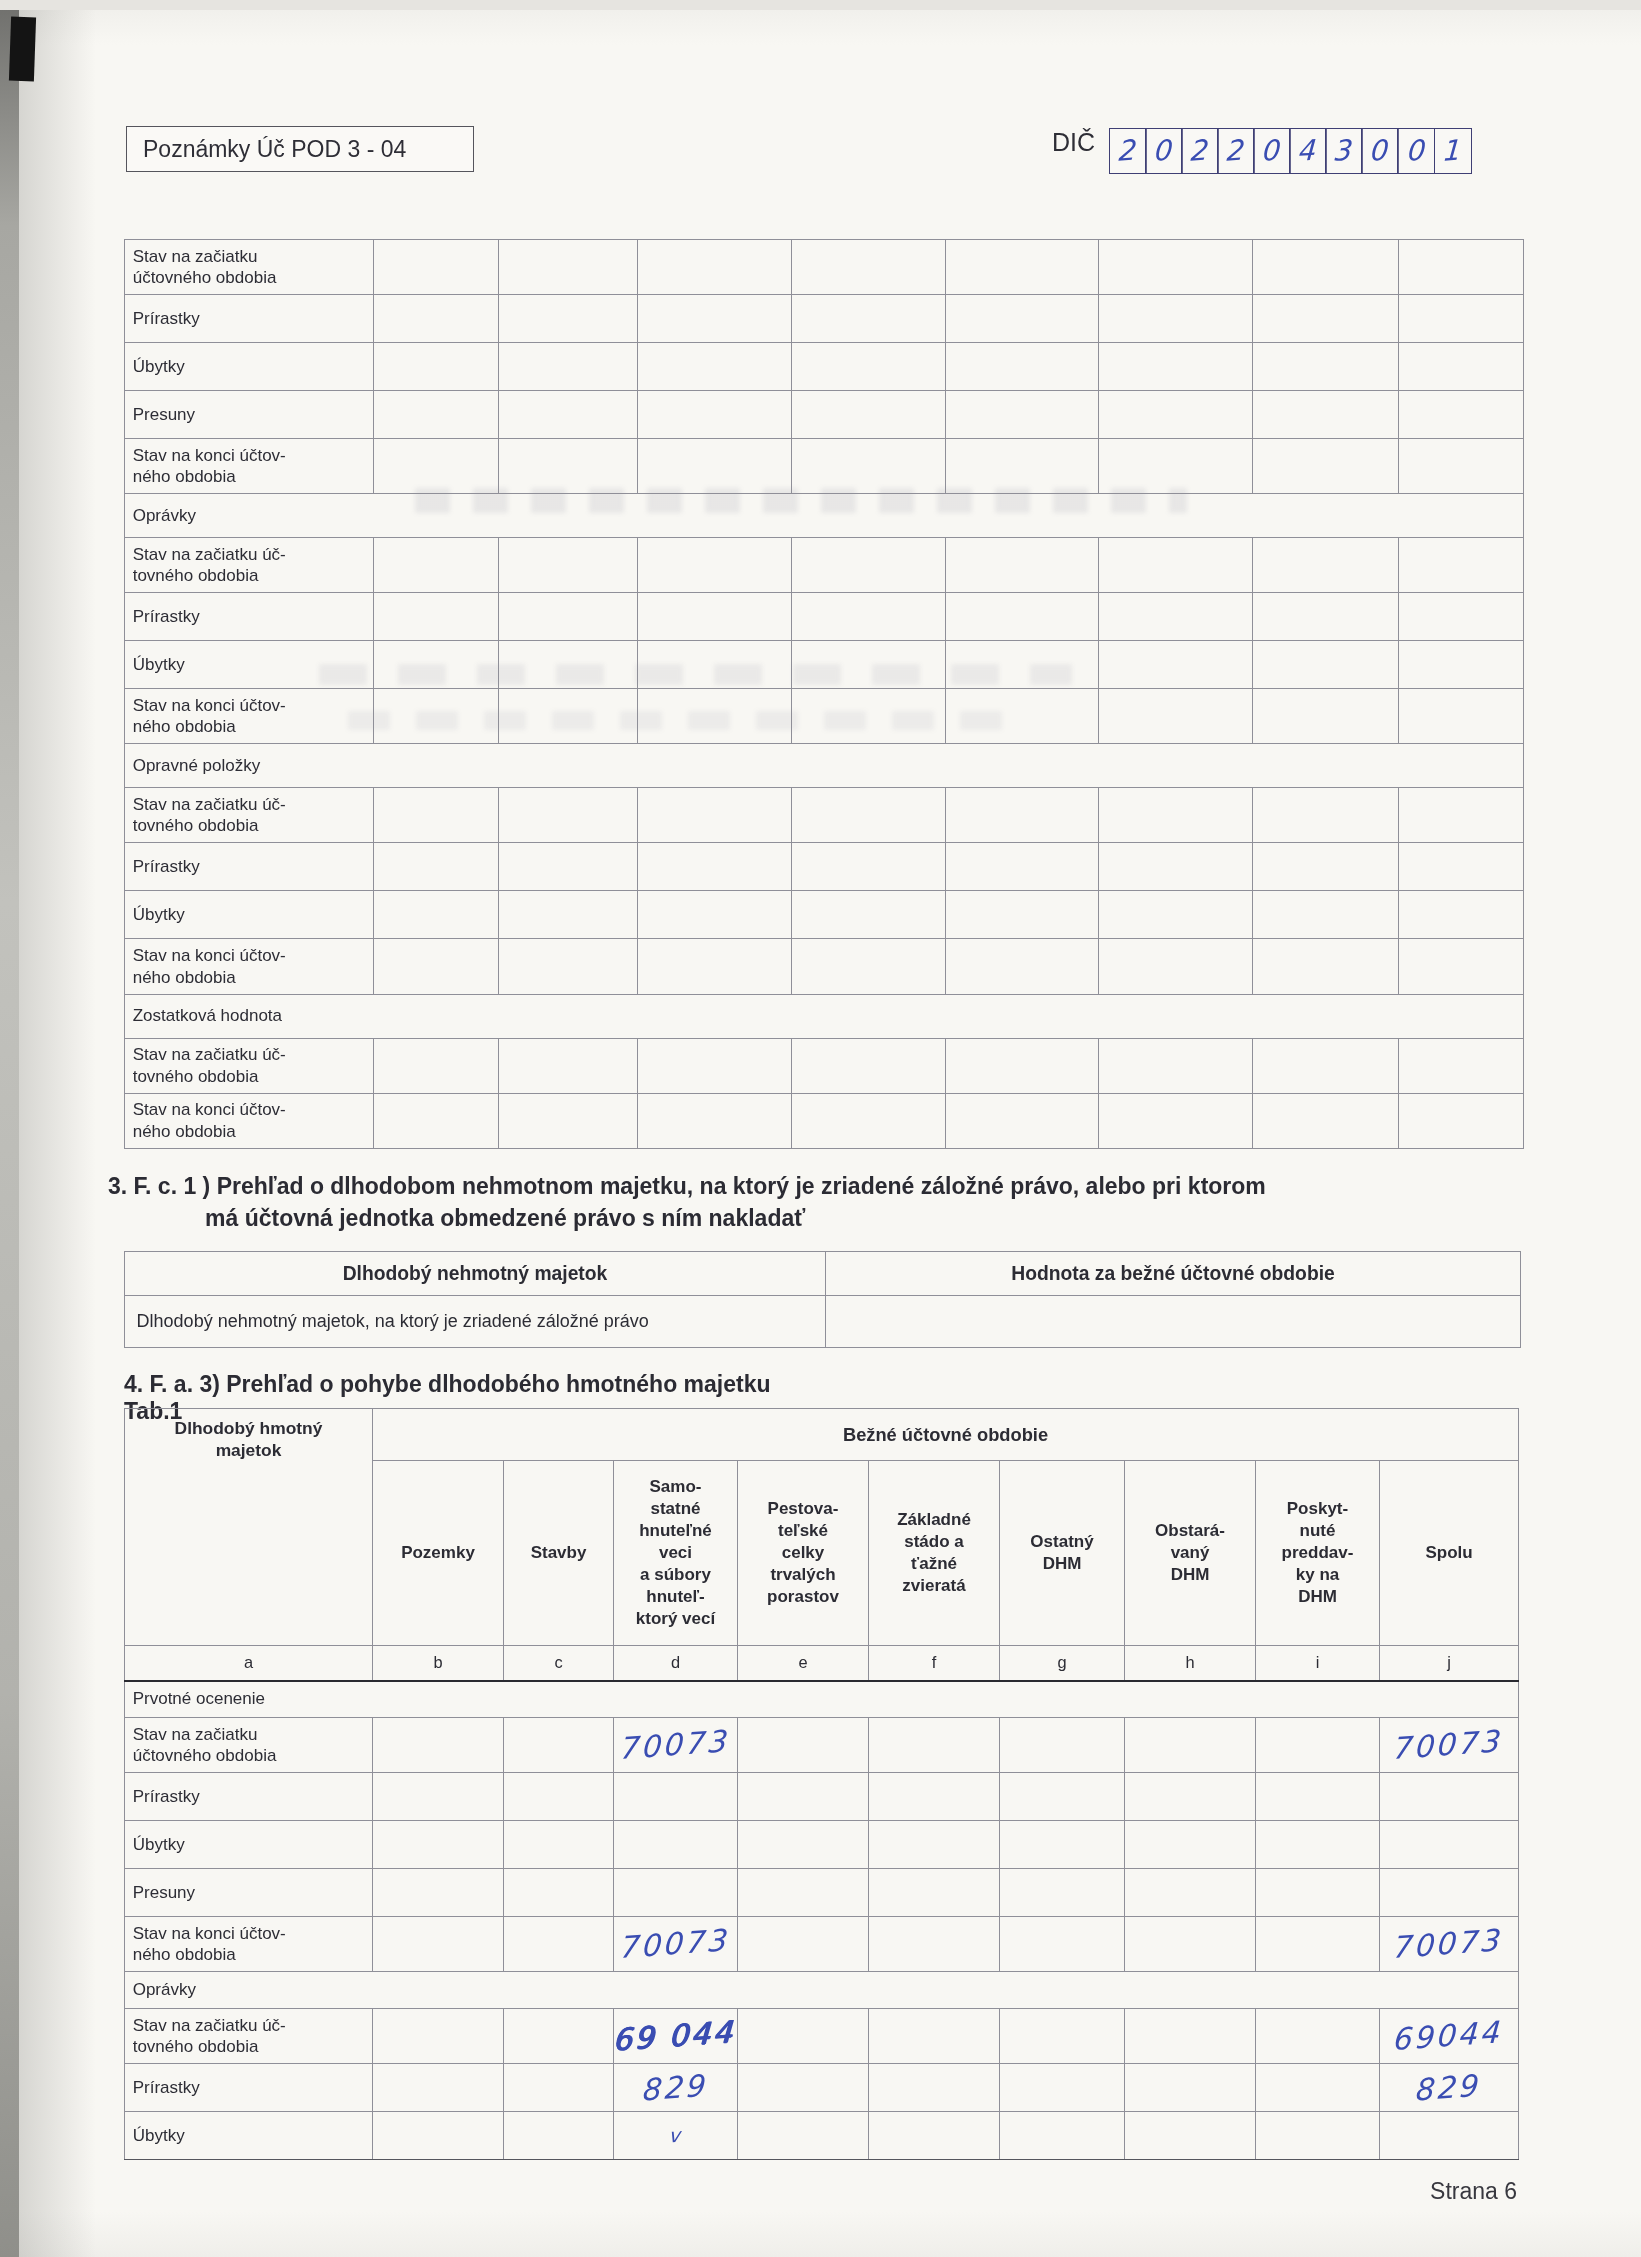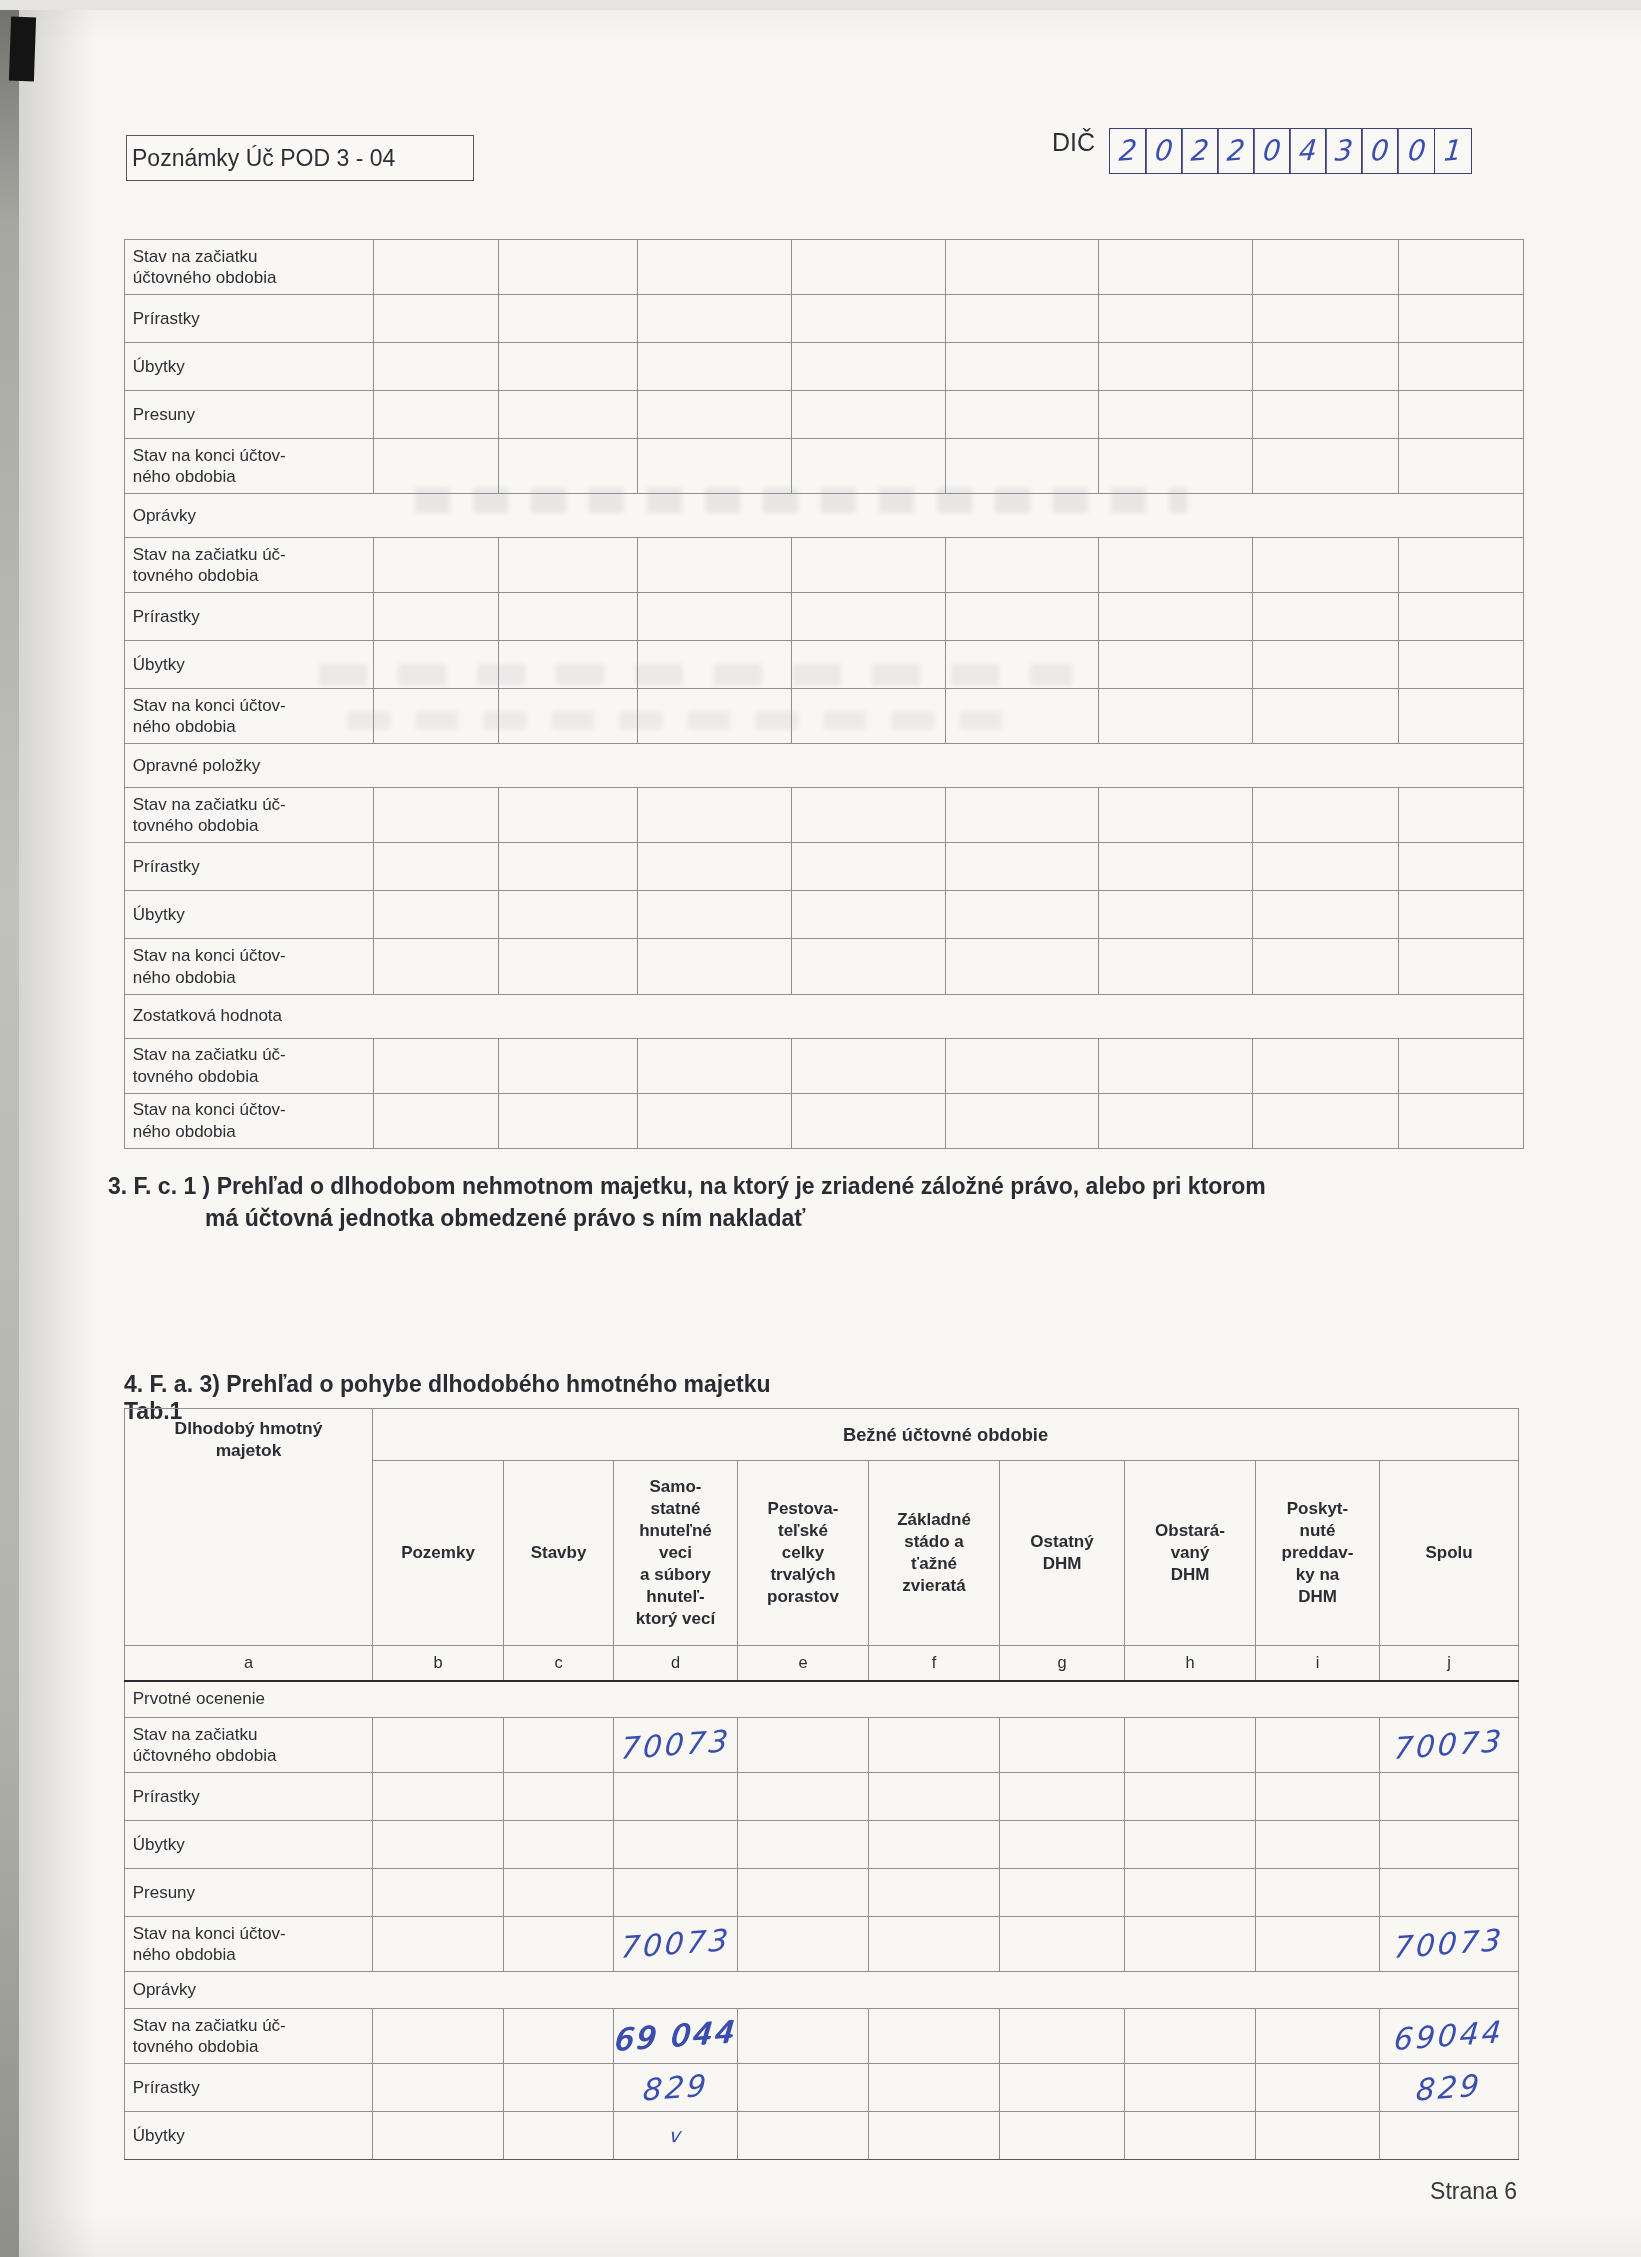--- a/index.html
+++ b/index.html
@@ -18,22 +18,22 @@
   .top-band { position:absolute; left:0; top:0; width:1641px; height:9.7px; background:#e6e4e0; }
   .ghost { position:absolute; opacity:.38; filter:blur(2.4px); pointer-events:none; }
   .ghost1 { left:415px; top:488px; width:772px; height:25px;
     background:repeating-linear-gradient(90deg, rgba(105,105,130,.30) 0 35px, rgba(105,105,130,0) 35px 58px); }
   .ghost2 { left:319px; top:664px; width:753px; height:21px;
     background:repeating-linear-gradient(90deg, rgba(105,105,130,.26) 0 48px, rgba(105,105,130,0) 48px 79px); }
   .ghost3 { left:348px; top:711px; width:676px; height:19.3px;
     background:repeating-linear-gradient(90deg, rgba(105,105,130,.22) 0 42px, rgba(105,105,130,0) 42px 68px); }
 
   
-  .title-box { position:absolute; left:126px; top:135px; width:348px; height:46px;
-    border:1.9px solid #55555c; display:flex; align-items:center; padding-left:5px;
+  .title-box { position:absolute; left:126px; top:126px; width:348px; height:46px;
+    border:1.9px solid #55555c; display:flex; align-items:center; padding-left:16px;
     font-size:23px; color:#2e2e36; background:rgba(255,255,255,.25); }
   .dic-group { position:absolute; left:1052px; top:128px; display:flex; align-items:flex-start; gap:15.4px; }
   .dic-label { font-size:25px; color:#2e2e36; }
   .dic-boxes { display:flex; }
   .dic-box { width:38px; height:46px; border:1.9px solid #3f3f74; margin-left:-1.9px;
     display:flex; align-items:center; justify-content:center; background:rgba(255,255,255,.2); }
 
   
   .hand { font-family:"DejaVu Sans", sans-serif; font-style:italic; color:#3a4db2;
     font-size:30px; letter-spacing:2.9px; transform:rotate(-4deg) skewX(-9deg);
@@ -329,20 +329,36 @@
           <td class="data-cell"></td>
         </tr>
       </tbody>
   </table>
 
   <div class="sec3-heading">
     <div>3. F. c. 1 ) Prehľad o dlhodobom nehmotnom majetku, na ktorý je zriadené záložné  právo, alebo pri ktorom</div>
     <div class="indent">má účtovná jednotka obmedzené právo s ním nakladať</div>
   </div>
 
+  <table class="t3">
+    <colgroup>
+        <col style="width:701px">
+        <col style="width:695px">
+      </colgroup>
+    <tbody>
+      <tr class="t3-head">
+        <td>Dlhodobý nehmotný majetok</td>
+        <td>Hodnota za bežné účtovné obdobie</td>
+      </tr>
+      <tr>
+        <td class="t3-row-label">Dlhodobý nehmotný majetok, na ktorý je zriadené záložné právo</td>
+        <td class="data-cell"></td>
+      </tr>
+    </tbody>
+  </table>
 
   <div class="sec4-heading">
     <span>4. F. a. 3) Prehľad o pohybe dlhodobého  hmotného majetku</span>
     <span>Tab.1</span>
   </div>
 
   <table class="t4">
     <colgroup>
       <col style="width:248px">
         <col style="width:131px">

